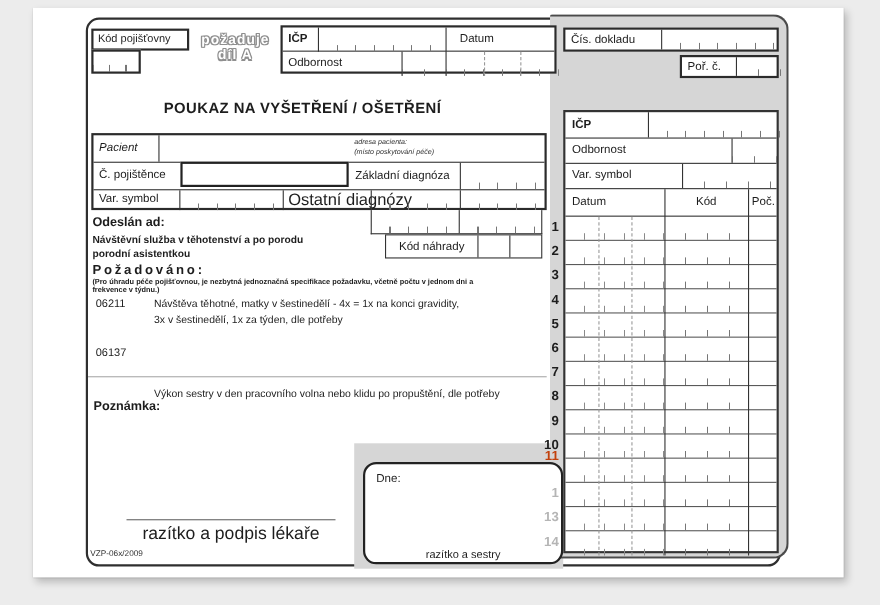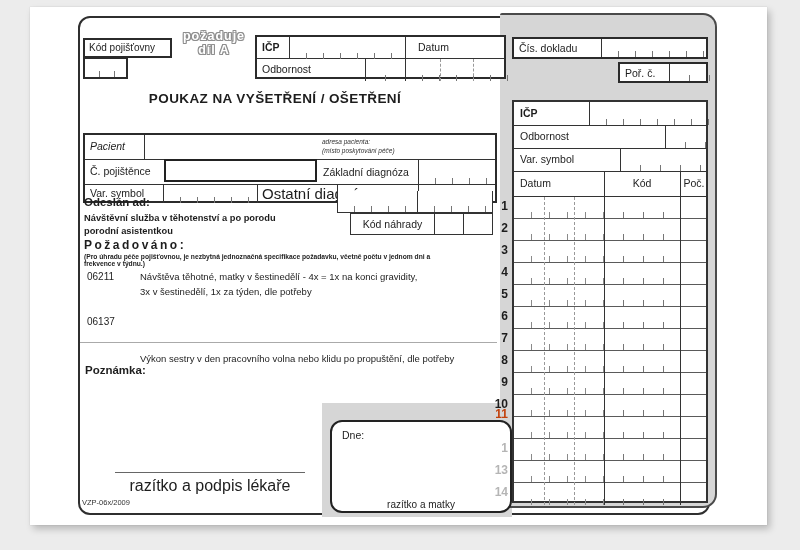--- a/index.html
+++ b/index.html
@@ -9,21 +9,21 @@
   #sheet{left:30px;top:7px;width:737px;height:518px;background:#fff;
          box-shadow:3px 4px 7px rgba(0,0,0,0.22),0 0 1px #c2c2c2;}
   
   #formA{left:78px;top:16px;width:632px;height:499px;border:2px solid #2f2f2f;border-radius:12px;background:#fff;}
   
   #grayBottom{left:322px;top:403px;width:190px;height:114px;background:#d6d6d6;}
   #panelB{left:500px;top:13px;width:217px;height:495px;background:#d6d6d6;
           border:2.5px solid #4a4a4a;border-left:none;border-radius:2px 14px 14px 2px;}
   #dneBox{left:330px;top:420px;width:182px;height:93px;background:#fff;border:2px solid #222;border-radius:12px;}
   
-  .box2{border:2px solid #2b2b2b;background:#fff;margin-top:12px;}
+  .box2{border:2px solid #2b2b2b;background:#fff;}
   .lbl{font-size:10.5px;line-height:20px;white-space:nowrap;}
   .comb15{background-image:repeating-linear-gradient(90deg,transparent 0 14px,#767676 14px 15px);
           background-repeat:no-repeat;background-size:100% 6px;background-position:left bottom;}
   .comb17{background-image:repeating-linear-gradient(90deg,transparent 0 16px,#767676 16px 17px);
           background-repeat:no-repeat;background-size:100% 6px;background-position:left bottom;}
   .comb18{background-image:repeating-linear-gradient(90deg,transparent 0 17px,#8a8a8a 17px 18px);
           background-repeat:no-repeat;background-size:100% 6px;background-position:left bottom;}
   .comb20{background-image:repeating-linear-gradient(90deg,transparent 0 19px,#767676 19px 20px);
           background-repeat:no-repeat;background-size:100% 6px;background-position:left bottom;}
   .outline{color:#fff;font-weight:bold;
@@ -44,21 +44,21 @@
 
 <div id="page">
   <div class="abs" id="sheet"></div>
 
   <div class="abs" id="formA"></div>
 
   <div class="abs" id="grayBottom"></div>
   <div class="abs" id="panelB"></div>
   <div class="abs" id="dneBox"></div>
   <div class="abs lbl" style="left:342px;top:425px;">Dne:</div>
-  <div class="abs lbl" style="left:330px;top:495px;width:182px;text-align:center;font-size:10px;">razítko a matky</div>
+  <div class="abs lbl" style="left:330px;top:495px;width:182px;text-align:center;font-size:10px;">razítko a sestry</div>
 
   <div class="abs box2 lbl" style="left:83px;top:26px;width:89px;height:20px;padding-left:4px;font-size:10px;line-height:16px;">Kód pojišťovny</div>
   <div class="abs box2 comb15" style="left:83px;top:45px;width:45px;height:22px;"></div>
 
   <div class="abs" style="left:170px;top:29px;width:88px;text-align:center;">
     <div class="outline" style="font-size:12.5px;letter-spacing:1px;">požaduje</div>
     <div class="outline" style="font-size:12.5px;letter-spacing:1px;">díl A</div>
   </div>
 
   <div class="abs box2" style="left:255px;top:23px;width:251px;height:44px;z-index:3;">

